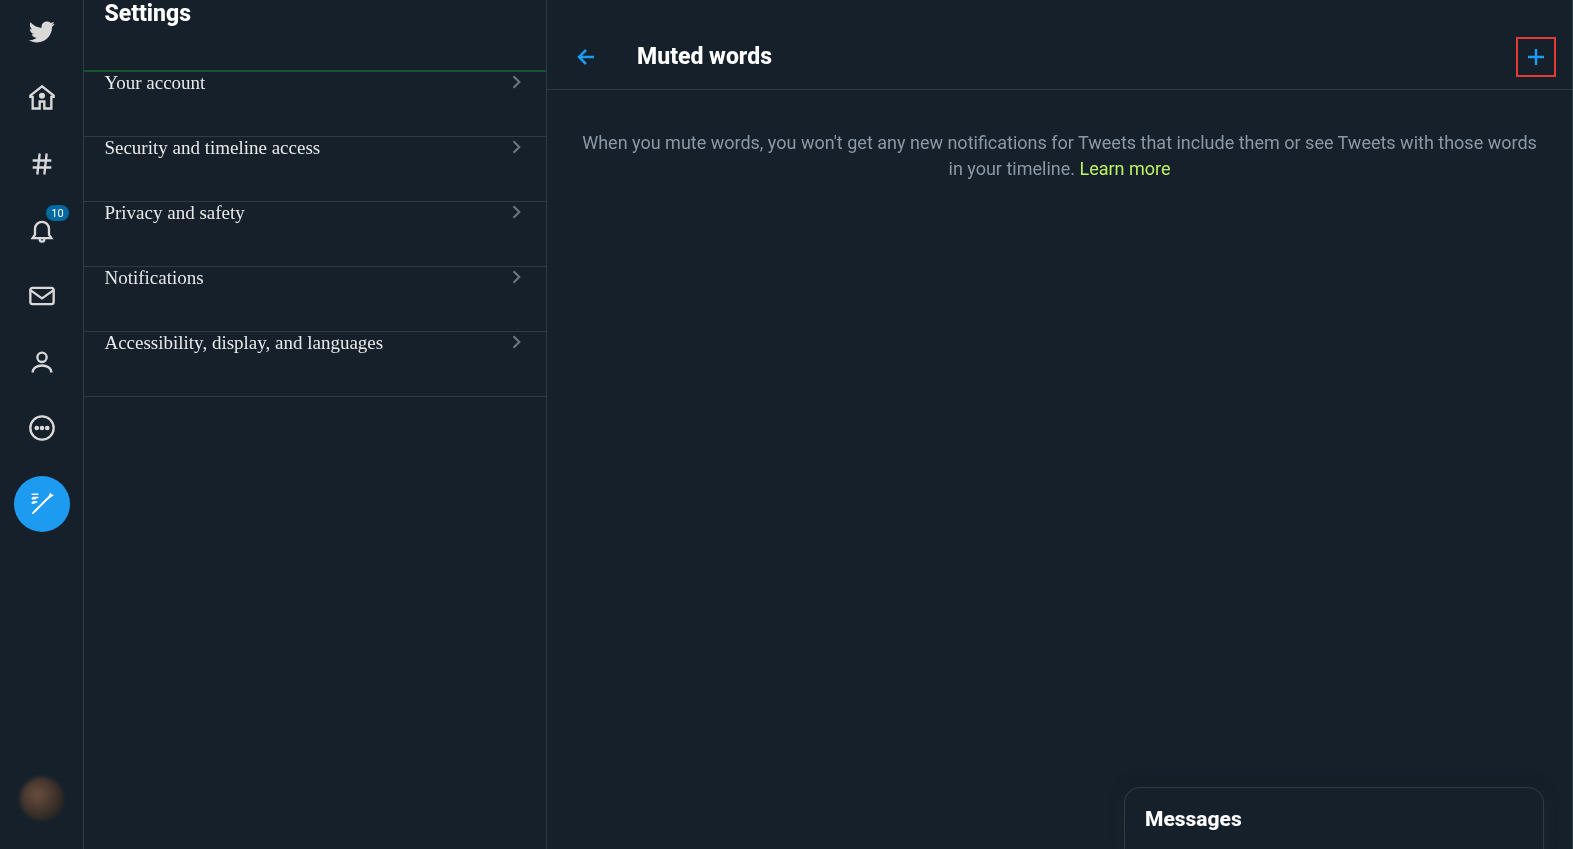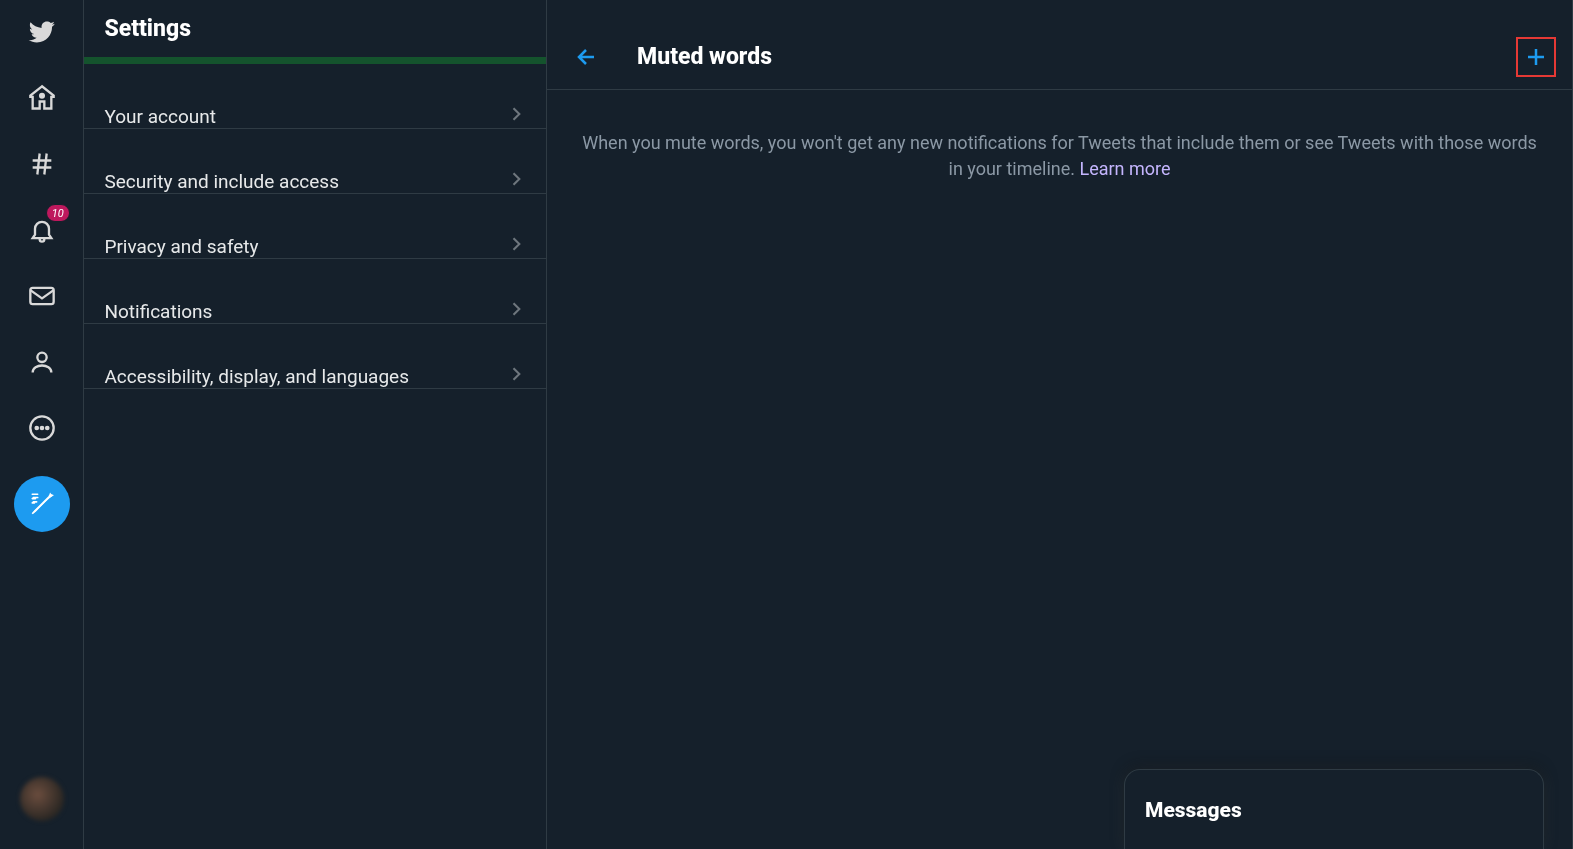--- a/index.html
+++ b/index.html
@@ -27,29 +27,28 @@
     width: 52px; height: 52px;
     margin-top: 14px;
     display:flex; align-items:center; justify-content:center;
     cursor: pointer; border-radius: 50%;
     position: relative;
   }
   .nav-item svg, .nav-logo svg { width: 28px; height: 28px; }
   .badge {
     position: absolute;
     top: 0px; right: -2px;
-    background: #be185d;
+    background: #0369a1;
     color: #fff;
     font-size: 11px;
     height: 18px; min-width: 18px;
     border-radius: 9px;
     padding: 0 5px;
     display:flex; align-items:center; justify-content:center;
     border: 1px solid #15202b;
-    font-style: italic;
   }
   .compose-btn {
     width: 56px; height: 56px;
     margin-top: 22px;
     background: #1d9bf0;
     border-radius: 50%;
     display:flex; align-items:center; justify-content:center;
     cursor:pointer;
   }
   .compose-btn svg { width: 26px; height: 26px; }
@@ -64,34 +63,35 @@
   }
 
   
   .settings-col {
     width: 560px;
     height: 100%;
     border-right: 1px solid #2f3b44;
     display:flex; flex-direction:column;
   }
   .settings-header {
-    height: 64px;
-    border-bottom: 7px solid #14532d;
-    display:flex; align-items:center;
+    height: 72px;
+    border-bottom: 2px solid #14532d;
+    display:flex; 
     padding: 0 20px;
   }
   .settings-header h1 { font-size: 23px; font-weight: 800; }
 
   .settings-list { display:flex; flex-direction:column; }
   .settings-item {
     height: 65px;
     border-bottom: 1px solid #2f3b44;
-    display:flex; align-items:flex-end; justify-content:space-between;
+    display:flex; align-items:flex-start; justify-content:space-between;
     padding: 0 20px;
     cursor: pointer;
+    font-family: Liberation Serif, serif;
   }
   .settings-item span.label { font-size: 19px; color: #e7e9ea; font-weight: 400; }
   .settings-item .chev { color: #6e767d; }
 
   
   .detail-col {
     flex: 1 1 auto;
     height: 100%;
     border-right: 1px solid #2f3b44;
     display:flex; flex-direction:column;
@@ -120,29 +120,29 @@
     background: transparent;
   }
   .add-btn svg { width:24px; height:24px; }
 
   .empty-state {
     padding: 40px 30px 0 30px;
     text-align: center;
   }
   .empty-state h2 { font-size: 26px; font-weight: 800; margin-bottom: 14px; }
   .empty-state p { font-size: 18px; color: #8b98a5; line-height: 1.45; }
-  .empty-state a { color: #c4b5fd; text-decoration: none; cursor:pointer; }
+  .empty-state a { color: #bef264; text-decoration: none; cursor:pointer; }
 
   
   .messages-dock {
     position: absolute;
     right: 28px;
     bottom: 0;
     width: 420px;
-    height: 80px;
+    height: 62px;
     background: #15202b;
     border: 1px solid #2f3b44;
     border-bottom: none;
     border-radius: 16px 16px 0 0;
     box-shadow: 0 0 18px rgba(255,255,255,0.08), 0 -4px 14px rgba(0,0,0,0.4);
     display:flex; align-items:center;
     padding: 0 20px;
   }
   .messages-dock h3 { font-size: 21px; font-weight: 800; }
 </style>
@@ -219,21 +219,21 @@
     <div class="settings-item">
       <span class="label">Your account</span>
       <span class="chev">
         <svg width="20" height="20" viewBox="0 0 24 24" fill="none" stroke="currentColor" stroke-width="2.5">
             <path d="m9 5 7 7-7 7"></path>
           </svg>
       </span>
     </div>
 
     <div class="settings-item">
-      <span class="label">Security and include access</span>
+      <span class="label">Security and timeline access</span>
       <span class="chev">
         <svg width="20" height="20" viewBox="0 0 24 24" fill="none" stroke="currentColor" stroke-width="2.5">
             <path d="m9 5 7 7-7 7"></path>
           </svg>
       </span>
     </div>
 
     <div class="settings-item">
       <span class="label">Privacy and safety</span>
       <span class="chev">

